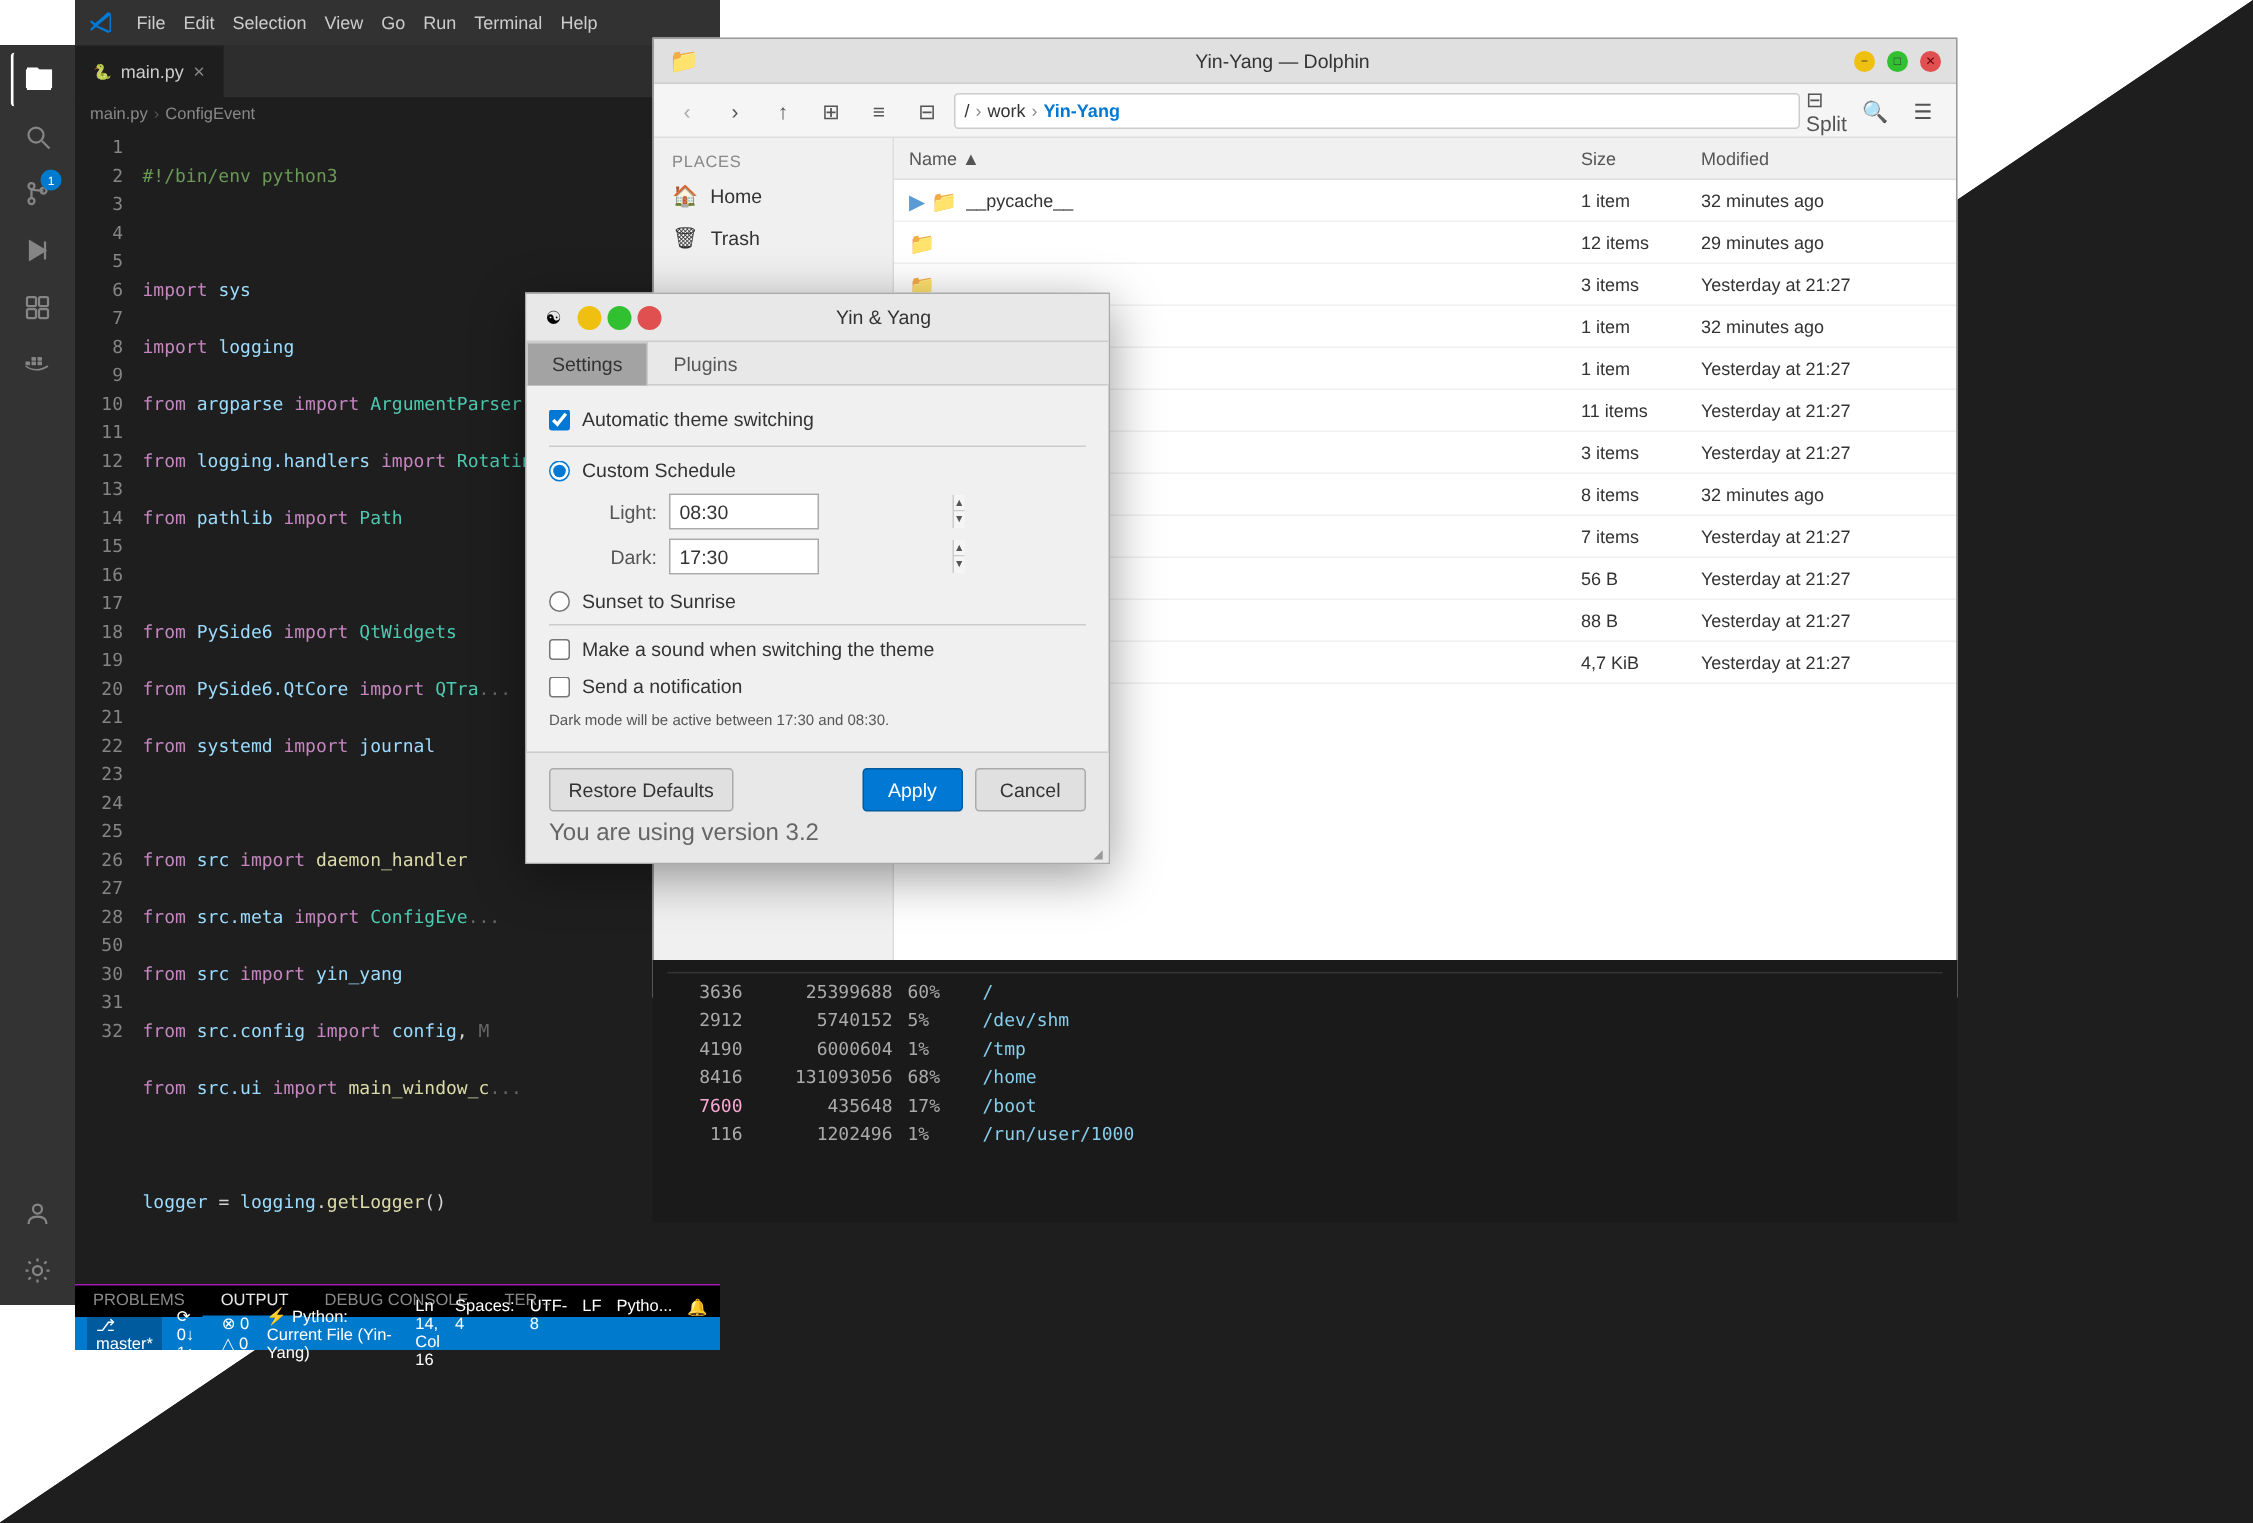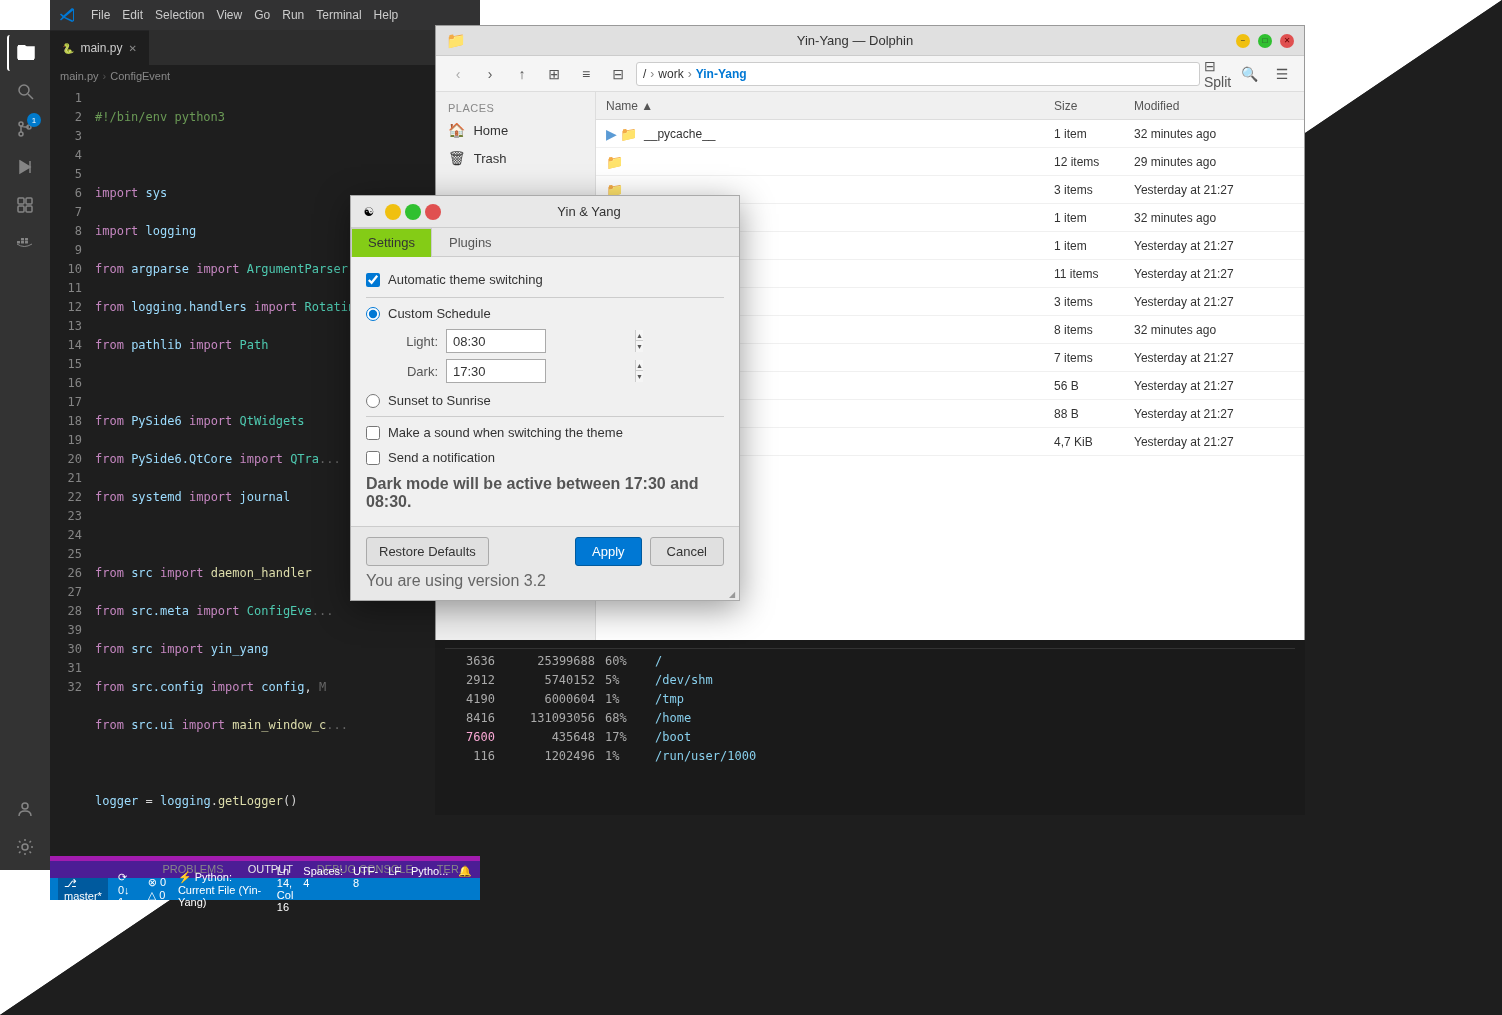--- a/index.html
+++ b/index.html
@@ -152,26 +152,25 @@
       font-size: 11px;
       color: white;
       flex-shrink: 0;
     }
     .status-left { display: flex; gap: 10px; align-items: center; }
     .status-right { margin-left: auto; display: flex; gap: 10px; }
     .status-git { background: #005a9e; padding: 0 6px; height: 22px; display: flex; align-items: center; }
 
     .vscode-bottom-tabs {
       height: 22px;
-      background: #4c1d95;
-      display: flex;
-      align-items: center;
-      border-top: 5px solid #a21caf;
+      background: #000000;
+      display: flex;
+      align-items: center;
+      border-top: 1px solid #a21caf;
       flex-shrink: 0;
-      justify-content: flex-end;
     }
     .bottom-tab {
       padding: 0 12px;
       height: 22px;
       display: flex;
       align-items: center;
       font-size: 11px;
       color: #888;
       cursor: pointer;
       border-bottom: 2px solid transparent;
@@ -465,21 +464,21 @@
     }
     .dialog-tab {
       padding: 6px 16px;
       font-size: 13px;
       cursor: pointer;
       color: #555;
       border: 1px solid transparent;
       border-bottom: none;
     }
     .dialog-tab.active {
-      background: #84cc16;
+      background: #a3a3a3;
       color: #333;
       border-color: #ccc;
       margin-bottom: -1px;
     }
 
     .dialog-content {
       padding: 15px;
       flex: 1;
     }
     .checkbox-row {
@@ -557,24 +556,23 @@
       justify-content: center;
       font-size: 7px;
       cursor: pointer;
       color: #555;
       background: #f5f5f5;
       border: none;
     }
     .spin-up { border-bottom: 1px solid #ccc; }
 
     .info-text {
-      font-size: 16px;
+      font-size: 10px;
       color: #555;
       margin-top: 8px;
-      font-weight: bold;
     }
 
     .dialog-footer {
       padding: 10px 15px;
       border-top: 1px solid #ccc;
       background: #e8e8e8;
       display: flex;
       flex-direction: column;
       gap: 6px;
     }
@@ -752,21 +750,21 @@
         <div>19</div>
         <div>20</div>
       <div>21</div>
         <div>22</div>
         <div>23</div>
         <div>24</div>
         <div>25</div>
       <div>26</div>
         <div>27</div>
         <div>28</div>
-        <div>39</div>
+        <div>50</div>
         <div>30</div>
       <div>31</div>
         <div>32</div>
     </div>
     <div class="code-content">
 <span class="code-line"><span class="shebang">#!/bin/env python3</span></span>
 <span class="code-line"> </span>
 <span class="code-line"><span class="kw">import</span> <span class="imp">sys</span></span>
 <span class="code-line"><span class="kw">import</span> <span class="imp">logging</span></span>
 <span class="code-line"><span class="kw">from</span> <span class="imp">argparse</span> <span class="kw">import</span> <span class="cls">ArgumentParser</span></span>

